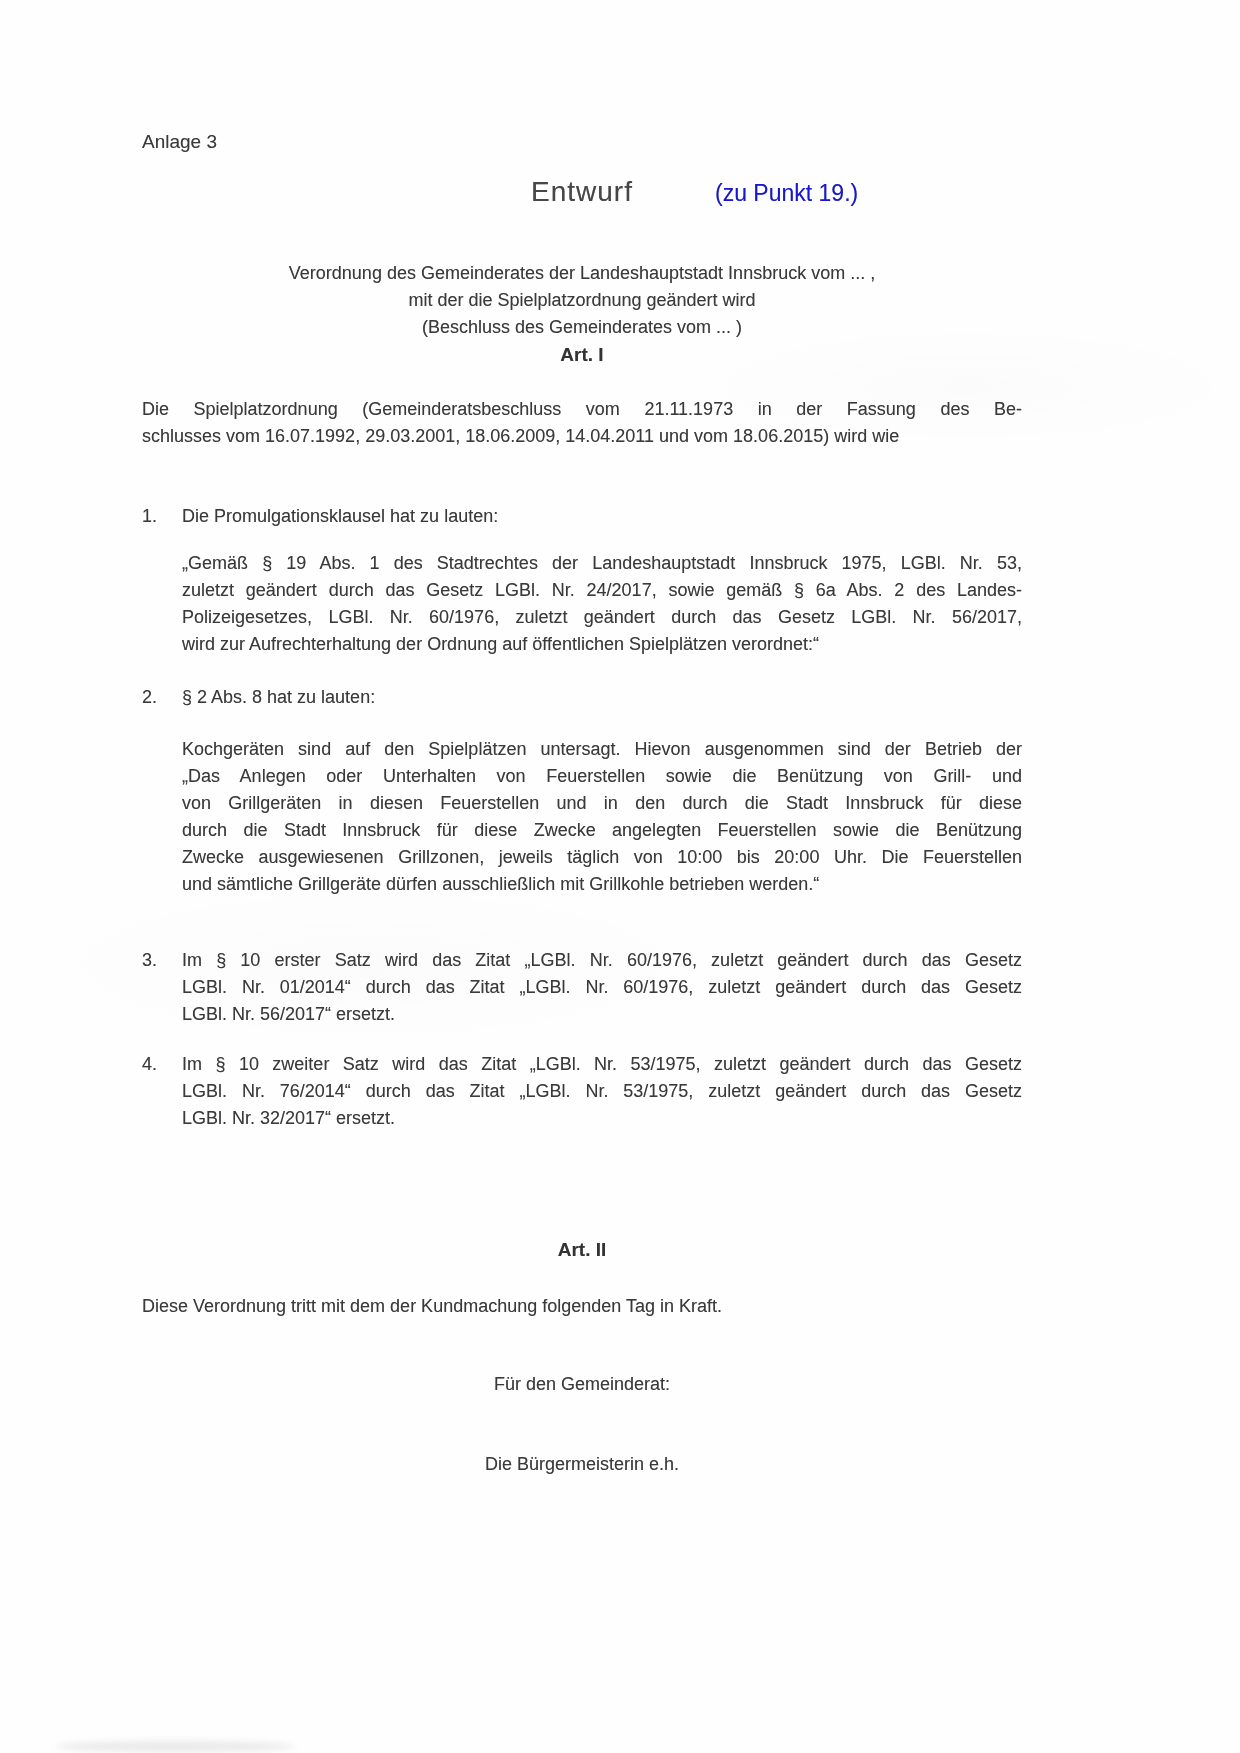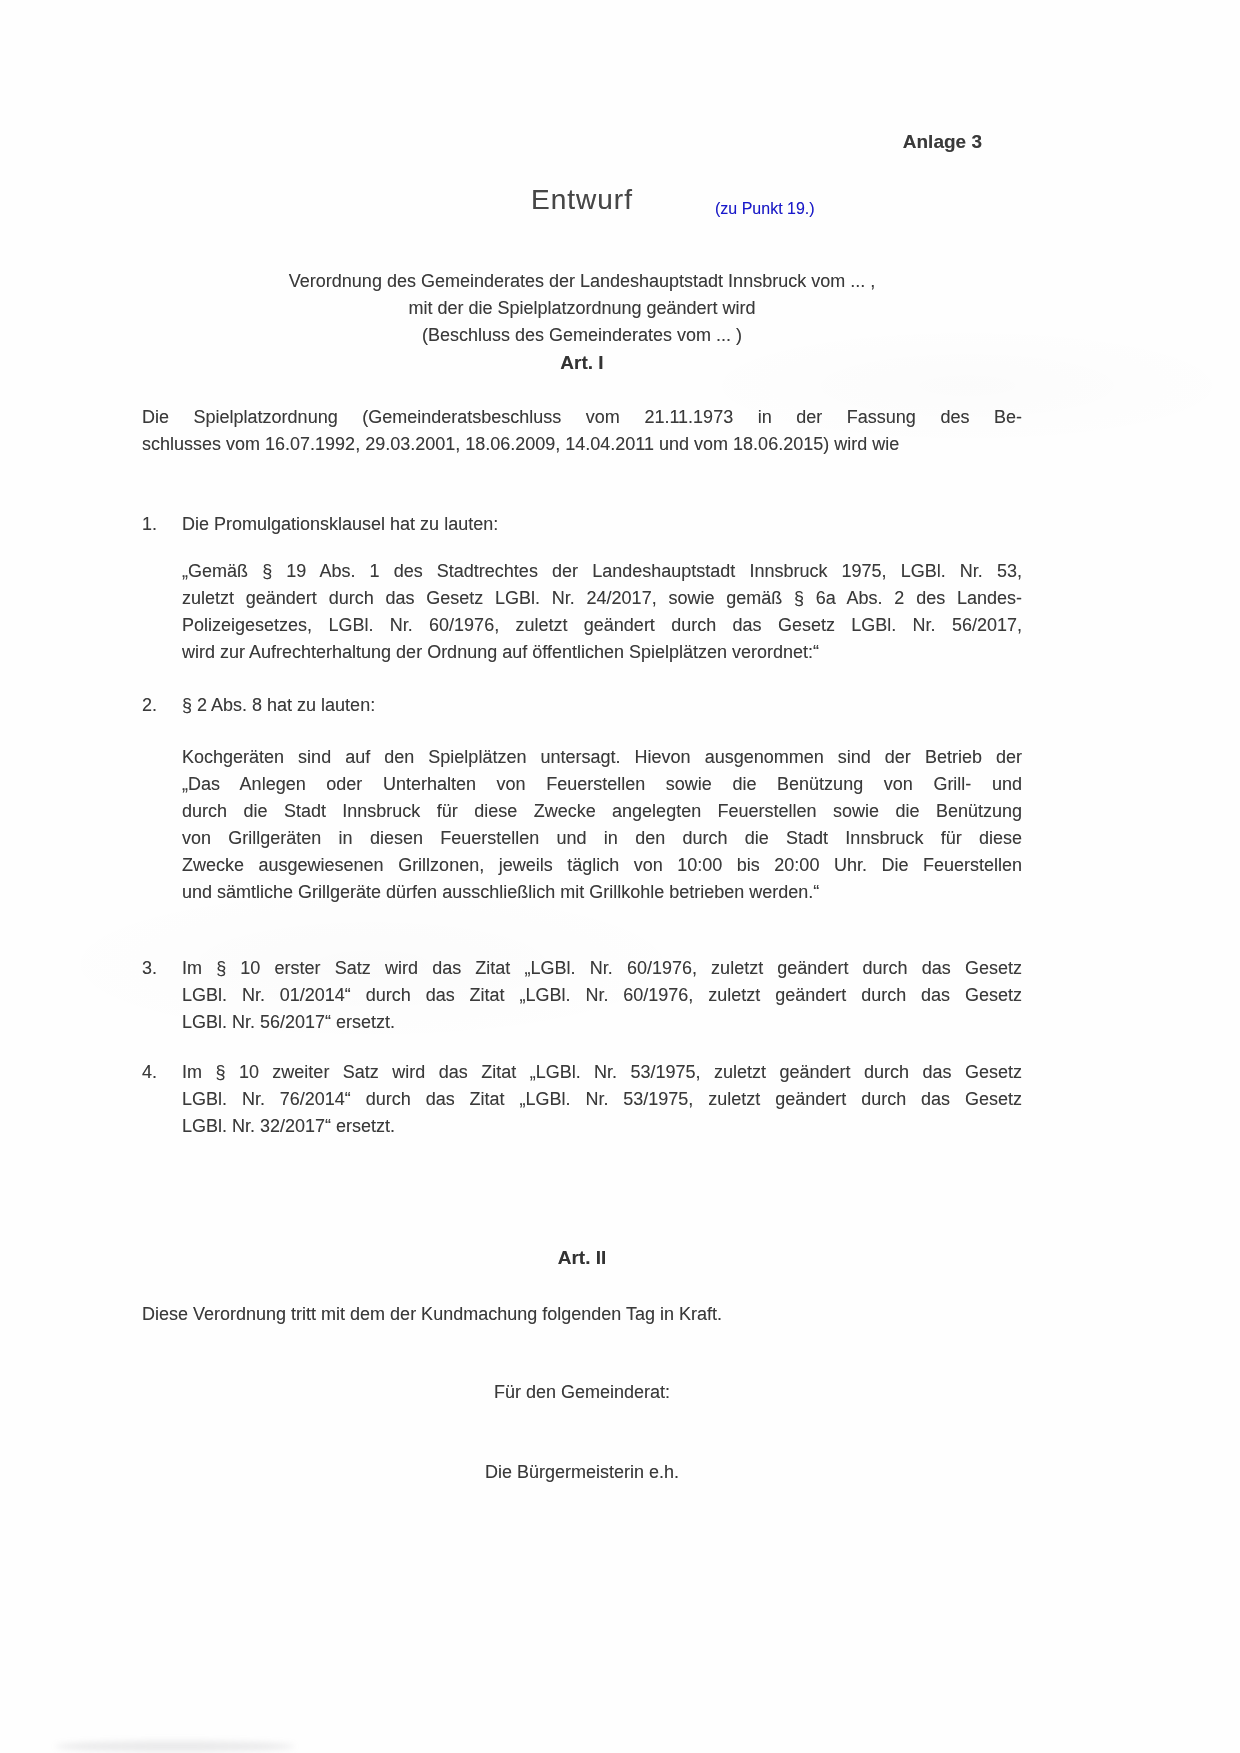--- a/index.html
+++ b/index.html
@@ -14,40 +14,38 @@
       radial-gradient(ellipse 500px 120px at 30% 55%, rgba(0,0,0,0.010), transparent 70%),
       #fefefe;
     font-family: "Liberation Sans", "DejaVu Sans", sans-serif;
     color: #3a3a3a;
     font-size: 18px;
     line-height: 27px;
     overflow: hidden;
     text-shadow: 0 0 0.3px rgba(0,0,0,0.30);
   }
   .anlage {
-    text-align: right;
     margin-right: 40px;
     font-size: 19px;
     line-height: 24px;
-    margin-bottom: 22px;
-    font-weight: bold;
+    margin-bottom: 14px;
   }
   .header-row { position: relative; height: 52px; }
   .doc-title {
     text-align: center;
     font-size: 28px;
     line-height: 48px;
     color: #474747;
     letter-spacing: 1px;
   }
   .title-note {
     position: absolute;
     left: 573px;
-    top: 21px;
-    font-size: 16px;
+    top: 13px;
+    font-size: 23px;
     line-height: 24px;
   }
   .intro { margin-top: 40px; }
   .cent .tline { text-align: center; }
   .just .tline { text-align: justify; text-align-last: justify; }
   .just .tline:last-child { text-align-last: left; }
   .tline { white-space: normal; }
   .art-heading {
     text-align: center;
     font-weight: bold;
@@ -118,22 +116,22 @@
     </div>
   </div>
 
   <div class="item item-2">
     <div class="inum">2.</div>
     <div class="ibody">
       <div class="ihead">§ 2 Abs. 8 hat zu lauten:</div>
       <div class="iquote-2 just">
           <div class="tline">Kochgeräten sind auf den Spielplätzen untersagt. Hievon ausgenommen sind der Betrieb der</div>
           <div class="tline">„Das Anlegen oder Unterhalten von Feuerstellen sowie die Benützung von Grill- und</div>
+          <div class="tline">von Grillgeräten in diesen Feuerstellen und in den durch die Stadt Innsbruck für diese</div>
           <div class="tline">durch die Stadt Innsbruck für diese Zwecke angelegten Feuerstellen sowie die Benützung</div>
-          <div class="tline">von Grillgeräten in diesen Feuerstellen und in den durch die Stadt Innsbruck für diese</div>
           <div class="tline">Zwecke ausgewiesenen Grillzonen, jeweils täglich von 10:00 bis 20:00 Uhr. Die Feuerstellen</div>
           <div class="tline">und sämtliche Grillgeräte dürfen ausschließlich mit Grillkohle betrieben werden.“</div>
         </div>
     </div>
   </div>
 
   <div class="item item-3">
     <div class="inum">3.</div>
     <div class="ibody just">
         <div class="tline">Im § 10 erster Satz wird das Zitat „LGBl. Nr. 60/1976, zuletzt geändert durch das Gesetz</div>

